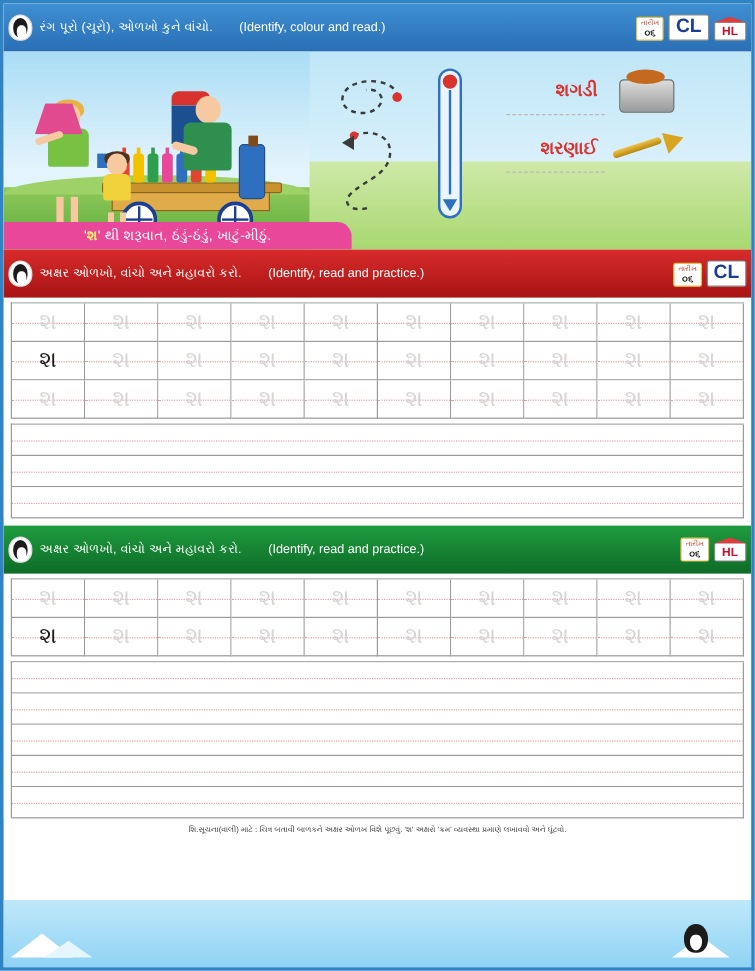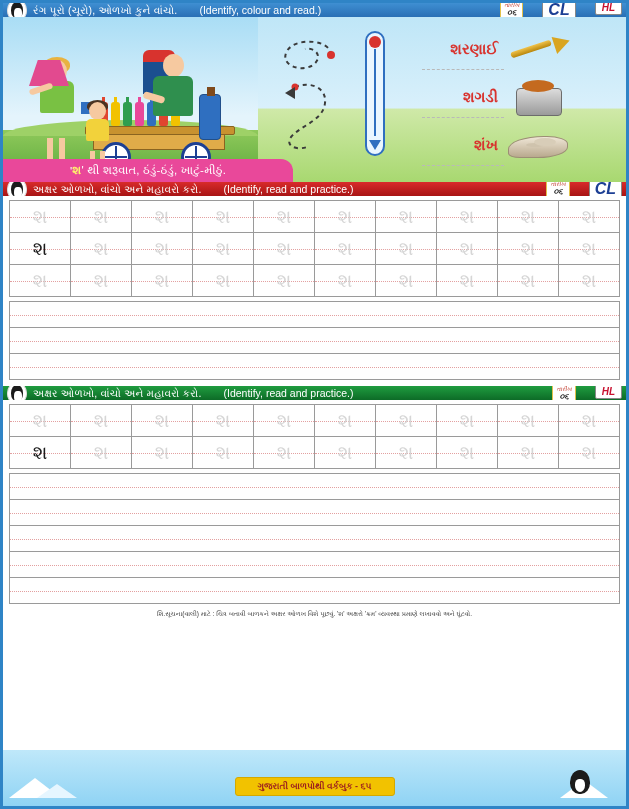--- a/index.html
+++ b/index.html
@@ -14,21 +14,21 @@
     position: relative;
     width: 629px; height: 809px;
     background: #ffffff;
     border: 3px solid #2f84c6;
     overflow: hidden;
   }
 
   
   .bar {
     position: relative;
-    height: 14px;
+    height: 40px;
     display: flex;
     align-items: center;
     color: #ffffff;
     font-size: 10px;
     overflow: hidden;
   }
   .bar-blue { background: linear-gradient(#3f8fd2,#2a6fb5); }
   .bar-red  { background: linear-gradient(#d82b2b,#a81414); }
   .bar-green{ background: linear-gradient(#1f9c3f,#0d6b27); }
 
@@ -61,24 +61,23 @@
   }
   .bar-sub {
     margin-left: 22px;
     font-size: 10.5px;
     white-space: nowrap;
     text-align: right;
   }
   .bar-right {
     margin-left: auto;
     display: flex;
-    align-items: flex-start;
-    gap: 19px;
+    align-items: flex-end;
+    gap: 4px;
     padding-right: 4px;
-    font-style: italic;
   }
   .chip-date {
     background: #ffffff;
     color: #c0392b;
     font-size: 6px;
     line-height: 8px;
     text-align: center;
     padding: 1px 3px;
     border: 1px solid #e2c14a;
     border-radius: 2px;
@@ -442,33 +441,28 @@
     </div>
 
     <div class="arrow-track">
       <div class="dot"></div>
       <div class="line"></div>
       <div class="tip"></div>
     </div>
 
     <div class="words">
       <div class="word-row">
+        <div class="word-text">શગડી</div>
+        <div class="word-dash"></div>
+        <div class="pic shegdi"></div>
+      </div>
+      <div class="word-row">
         <div class="word-text">શરણાઈ</div>
         <div class="word-dash"></div>
         <div class="pic shehnai"></div>
-      </div>
-      <div class="word-row">
-        <div class="word-text">શગડી</div>
-        <div class="word-dash"></div>
-        <div class="pic shegdi"></div>
-      </div>
-      <div class="word-row">
-        <div class="word-text">શંખ</div>
-        <div class="word-dash"></div>
-        <div class="pic shankh"></div>
       </div>
     </div>
 
     <div class="caption">
       <span>'</span>
       <b>શ</b>
       <span>' થી શરૂવાત, ઠંડું-ઠંડું, ખાટું-મીઠું.</span>
     </div>
   </div>
 
@@ -736,15 +730,14 @@
       </div>
   </div>
 
   <div class="mini-note">શિ.સૂચના(વાલી) માટે :  ચિત્ર બતાવી બાળકને અક્ષર ઓળખ વિશે પૂછવું.  'શ' અક્ષરો 'ક્રમ' વ્યવસ્થા પ્રમાણે લખાવવો અને ઘૂંટવો.</div>
 
   <div class="footer">
     <div class="ice l"></div>
     <div class="ice l2"></div>
     <div class="ice r"></div>
     <div class="foot-penguin"></div>
-    <div class="foot-ribbon">ગુજરાતી બાળપોથી વર્કબુક - ૬૫</div>
   </div>
 </div>
 
 </body></html>

